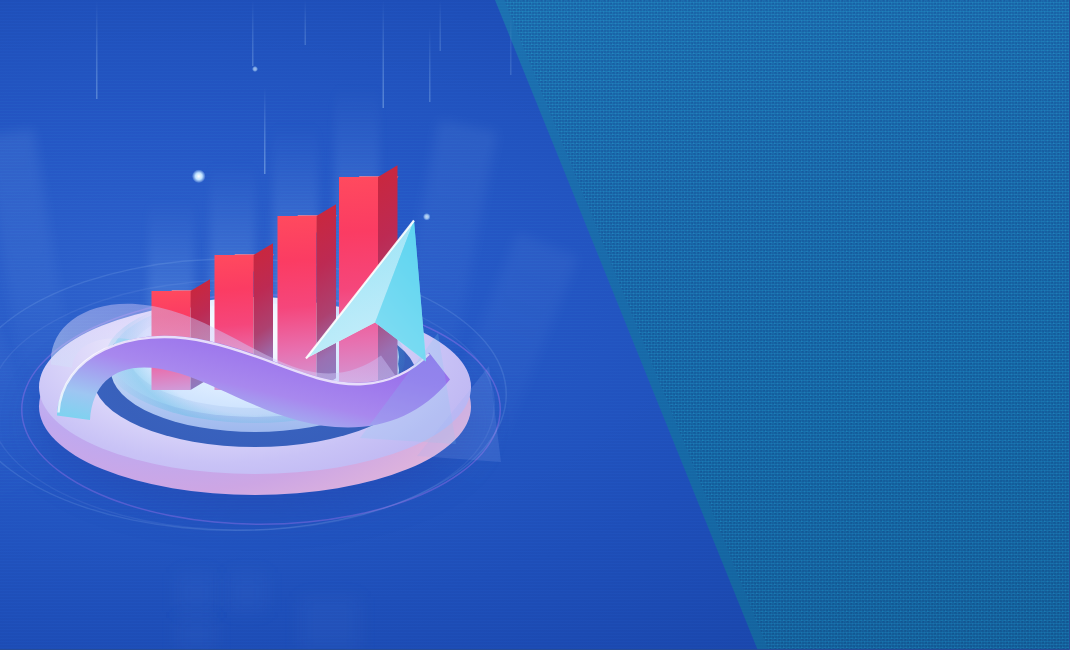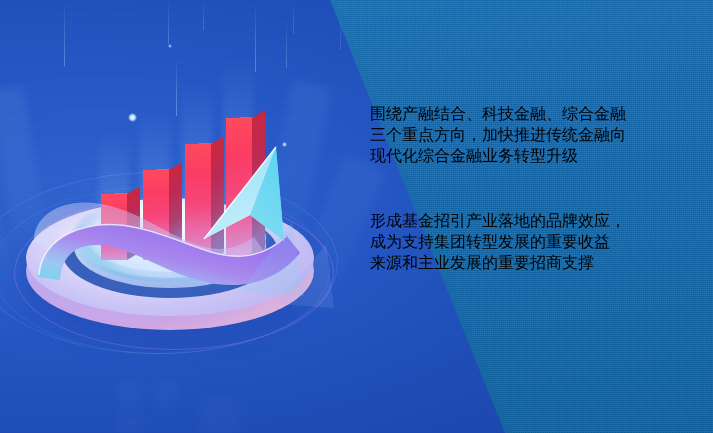--- a/index.html
+++ b/index.html
@@ -272,33 +272,14 @@
     <path d="M248,12 L222,80 L176,104 Z" fill="url(#headGrad2)" opacity=".85"></path>
     <path d="M248,12 L256,106 L222,80 Z" fill="#63d5f0" opacity=".75"></path>
     <path d="M248,12 L176,104" fill="none" stroke="rgba(255,255,255,.9)" stroke-width="1.4"></path>
   </svg>
 
   <svg width="120" height="120" viewBox="0 0 120 120" style="position:absolute;left:230px;top:200px;opacity:.55;">
     <path d="M10,92 L62,22 L74,96 Z" fill="rgba(120,205,240,.35)"></path>
     <path d="M48,104 L96,44 L104,108 Z" fill="rgba(150,175,245,.30)"></path>
   </svg>
 
-  <div class="text-col">
-
-    <p class="para">
-      </p>
-      <div class="ln">围绕产融结合、科技金融、综合金融</div>
-      <div class="ln">三个重点方向，加快推进传统金融向</div>
-      <div class="ln">现代化综合金融业务转型升级</div>
-    <p></p>
-
-    <div class="gap"></div>
-
-    <p class="para">
-      </p>
-      <div class="ln">形成基金招引产业落地的品牌效应，</div>
-      <div class="ln">成为支持集团转型发展的重要收益</div>
-      <div class="ln">来源和主业发展的重要招商支撑</div>
-    <p></p>
-
-  </div>
 
 </div>
 
 </body></html>

